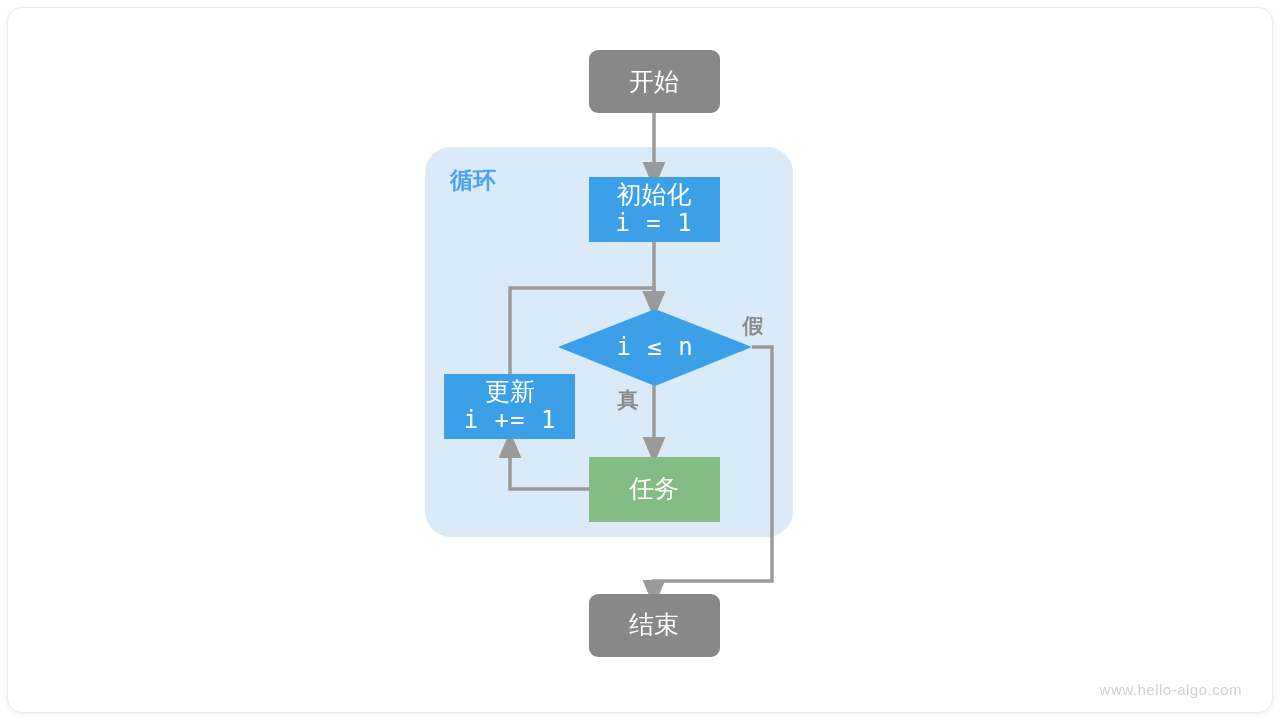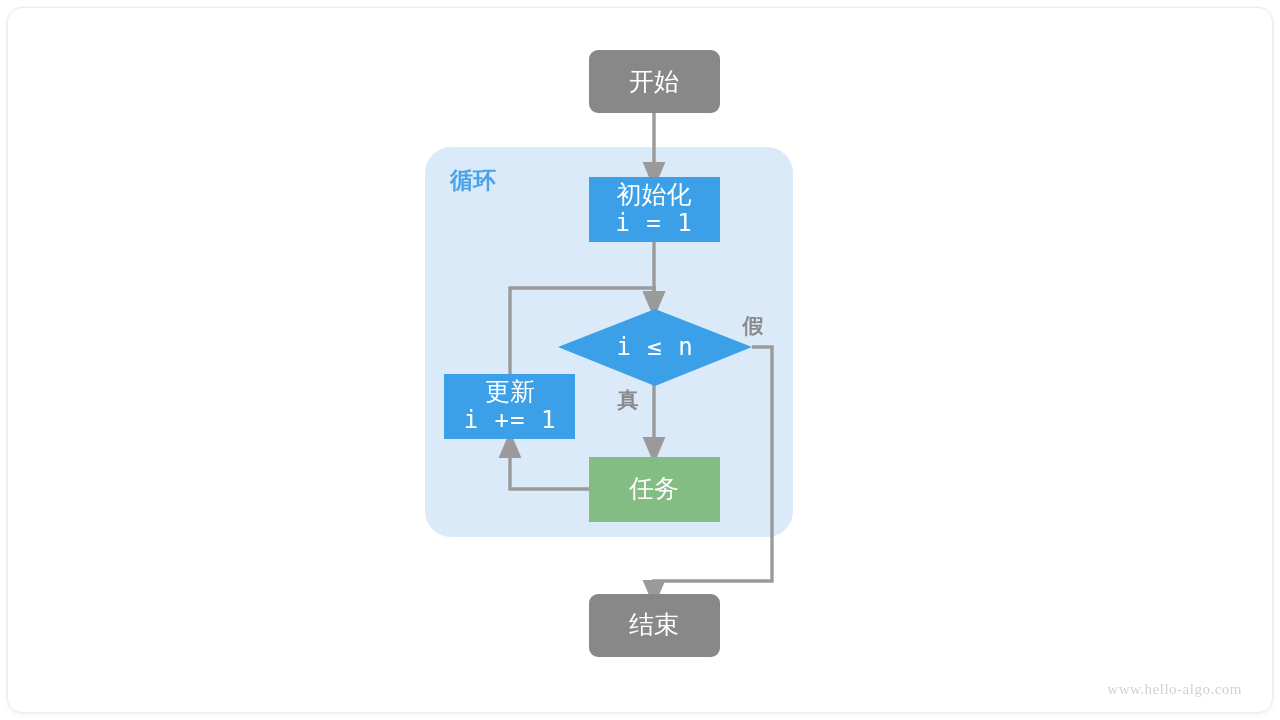--- a/index.html
+++ b/index.html
@@ -59,21 +59,21 @@
     font-family: "Liberation Sans", sans-serif;
     font-size: 23px;
     font-weight: bold;
     dominant-baseline: middle;
   }
   .watermark {
     position: absolute;
     right: 38px;
     bottom: 22px;
     color: #d2d2d2;
-    font-family: Liberation Serif, serif;
+    font-family: Liberation Sans, sans-serif;
     font-size: 15px;
     letter-spacing: 0.5px;
     user-select: none;
   }
 </style>
 </head>
 <body>
 
 <div id="canvas">
   <div class="page-frame"></div>

